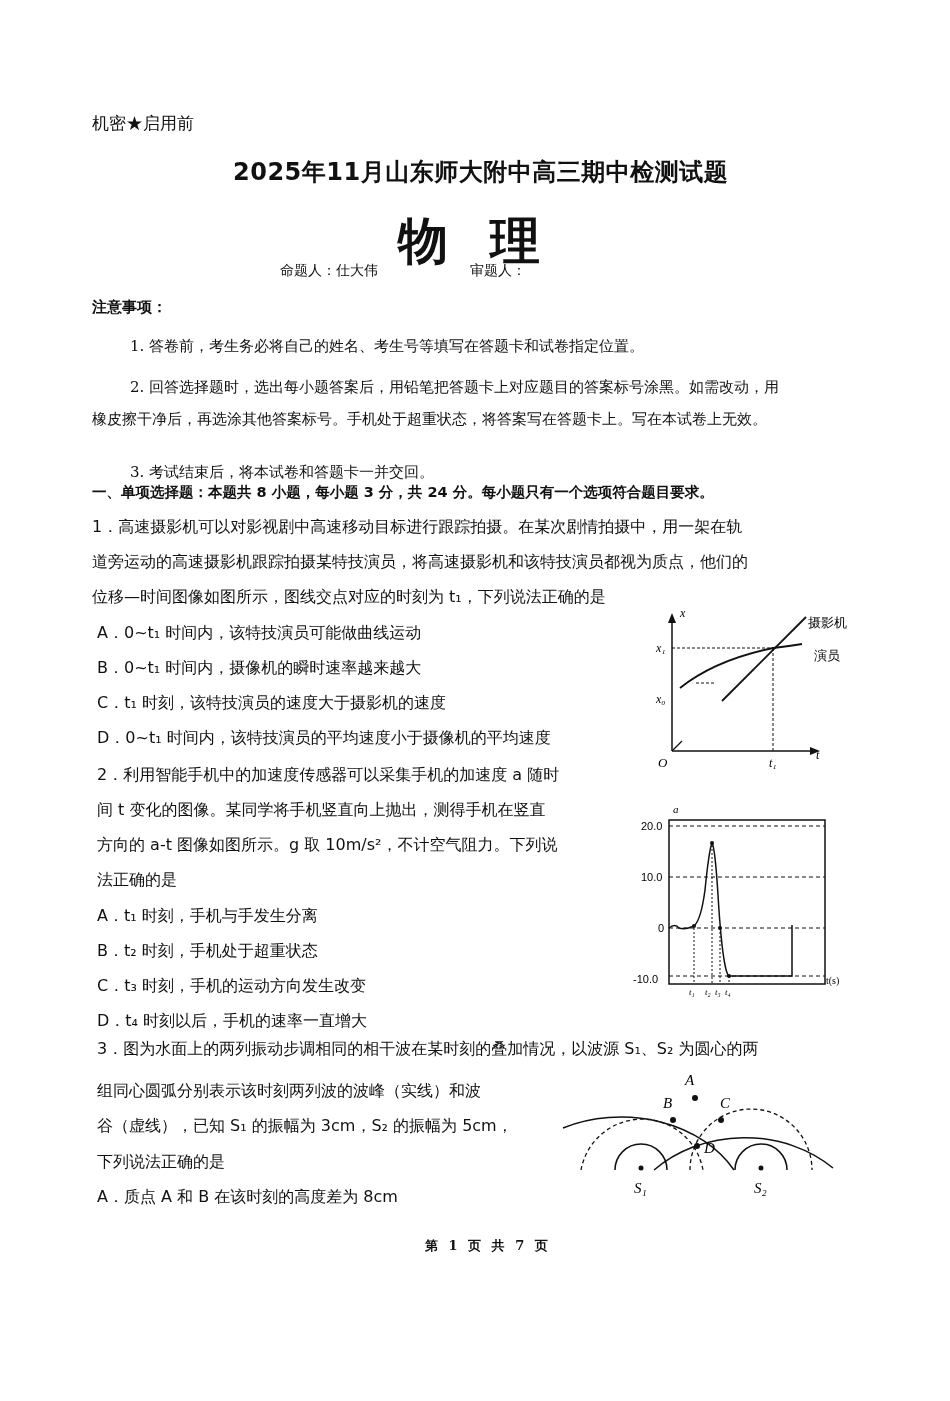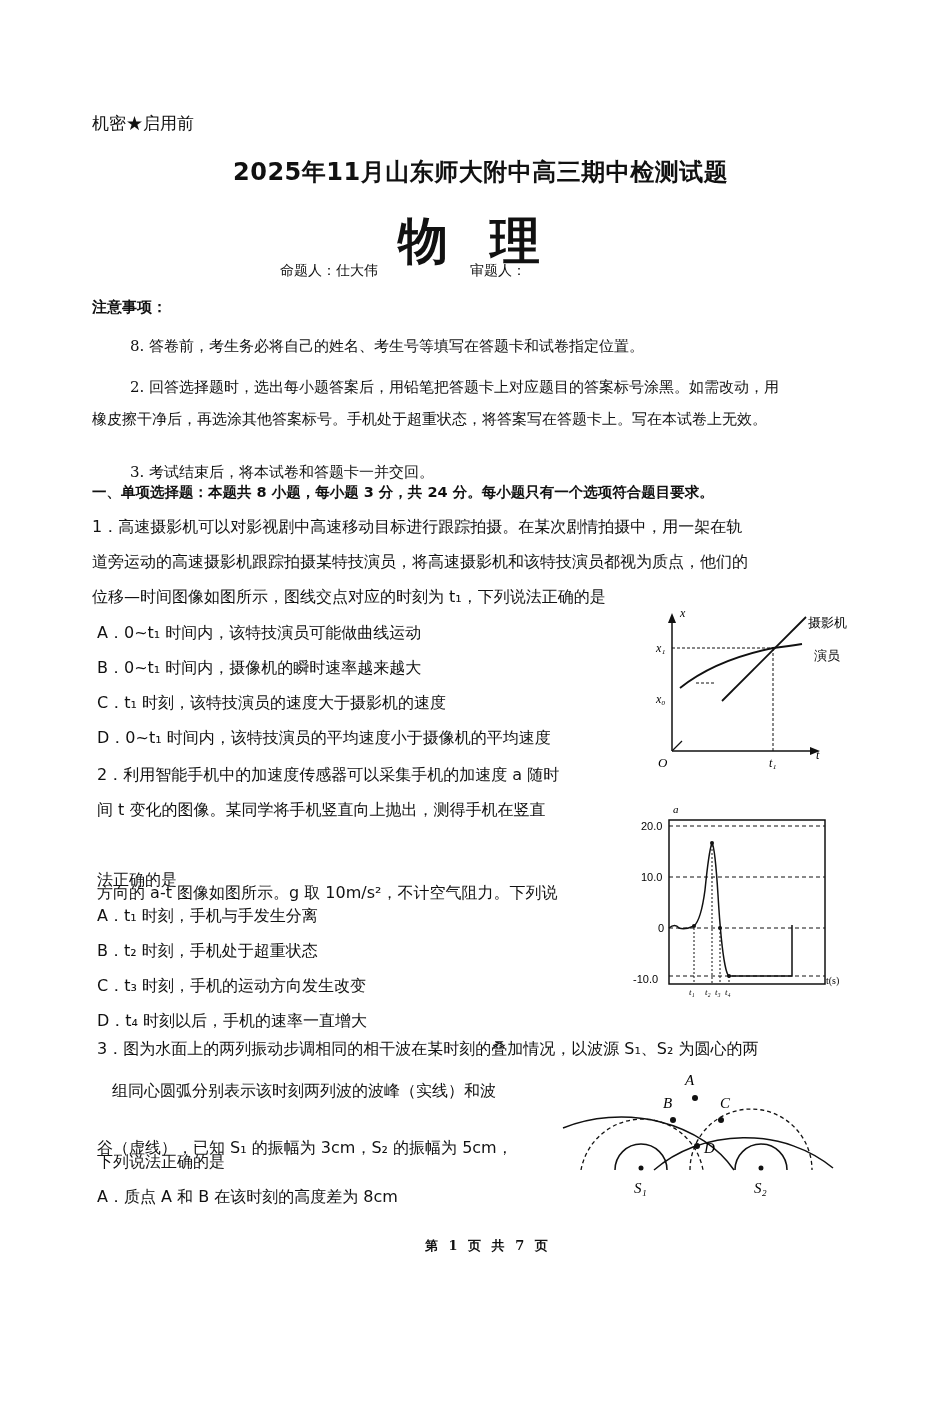--- a/index.html
+++ b/index.html
@@ -28,21 +28,21 @@
 <body>
 
 <div class="abs confidential">机密★启用前</div>
 <div class="abs exam-title">2025年11月山东师大附中高三期中检测试题</div>
 <div class="abs subject">物理</div>
 <div class="abs authors">
   <span>命题人：仕大伟</span><span class="gap"></span><span>审题人：</span>
 </div>
 
 <div class="abs notice-head">注意事项：</div>
-<div class="abs notice n1">8. 答卷前，考生务必将自己的姓名、考生号等填写在答题卡和试卷指定位置。</div>
+<div class="abs notice n1">1. 答卷前，考生务必将自己的姓名、考生号等填写在答题卡和试卷指定位置。</div>
 <div class="abs notice n2">2. 回答选择题时，选出每小题答案后，用铅笔把答题卡上对应题目的答案标号涂黑。如需改动，用</div>
 <div class="abs notice n2b">橡皮擦干净后，再选涂其他答案标号。手机处于超重状态，将答案写在答题卡上。写在本试卷上无效。</div>
 <div class="abs notice n3">3. 考试结束后，将本试卷和答题卡一并交回。</div>
 
 <div class="abs section">一、单项选择题：本题共 8 小题，每小题 3 分，共 24 分。每小题只有一个选项符合题目要求。</div>
 
 <div class="abs q" style="left:92px;top:517px;">1．高速摄影机可以对影视剧中高速移动目标进行跟踪拍摄。在某次剧情拍摄中，用一架在轨</div>
 <div class="abs q" style="left:92px;top:552px;">道旁运动的高速摄影机跟踪拍摄某特技演员，将高速摄影机和该特技演员都视为质点，他们的</div>
 <div class="abs q" style="left:92px;top:587px;">位移—时间图像如图所示，图线交点对应的时刻为 t₁，下列说法正确的是</div>
 <div class="abs q" style="left:97px;top:623px;">A．0~t₁ 时间内，该特技演员可能做曲线运动</div>
@@ -68,21 +68,21 @@
   <text x="26" y="98" font-size="12" font-style="italic" font-family="Liberation Serif, serif">x₀</text>
   <text x="28" y="162" font-size="13" font-style="italic" font-family="Liberation Serif, serif">O</text>
   <text x="139" y="162" font-size="12" font-style="italic" font-family="Liberation Serif, serif">t₁</text>
   <text x="186" y="154" font-size="12" font-style="italic" font-family="Liberation Serif, serif">t</text>
   <text x="178" y="22" font-size="13" font-family="DejaVu Sans, sans-serif">摄影机</text>
   <text x="184" y="55" font-size="13" font-family="DejaVu Sans, sans-serif">演员</text>
 </svg>
 
 <div class="abs q" style="left:97px;top:765px;">2．利用智能手机中的加速度传感器可以采集手机的加速度 a 随时</div>
 <div class="abs q" style="left:97px;top:800px;">间 t 变化的图像。某同学将手机竖直向上抛出，测得手机在竖直</div>
-<div class="abs q" style="left:97px;top:835px;margin-top:48px;">方向的 a-t 图像如图所示。g 取 10m/s²，不计空气阻力。下列说</div>
+<div class="abs q" style="left:97px;top:835px;">方向的 a-t 图像如图所示。g 取 10m/s²，不计空气阻力。下列说</div>
 <div class="abs q" style="left:97px;top:870px;">法正确的是</div>
 <div class="abs q" style="left:97px;top:906px;">A．t₁ 时刻，手机与手发生分离</div>
 <div class="abs q" style="left:97px;top:941px;">B．t₂ 时刻，手机处于超重状态</div>
 <div class="abs q" style="left:97px;top:976px;">C．t₃ 时刻，手机的运动方向发生改变</div>
 <div class="abs q" style="left:97px;top:1011px;">D．t₄ 时刻以后，手机的速率一直增大</div>
 
 <svg class="figure" style="left:625px;top:795px;" width="230" height="210" viewBox="0 0 230 210">
   <g stroke="#111" fill="none">
     <rect x="44" y="25" width="156" height="164" stroke-width="1.5"></rect>
     <line x1="44" y1="31" x2="200" y2="31" stroke-dasharray="4,3"></line>
@@ -105,22 +105,22 @@
   <text x="33" y="137" font-size="11" font-family="Liberation Sans, sans-serif">0</text>
   <text x="8" y="188" font-size="11" font-family="Liberation Sans, sans-serif">-10.0</text>
   <text x="64" y="200" font-size="9" font-style="italic" font-family="Liberation Serif, serif">t₁</text>
   <text x="80" y="200" font-size="9" font-style="italic" font-family="Liberation Serif, serif">t₂</text>
   <text x="90" y="200" font-size="9" font-style="italic" font-family="Liberation Serif, serif">t₃</text>
   <text x="100" y="200" font-size="9" font-style="italic" font-family="Liberation Serif, serif">t₄</text>
   <text x="201" y="189" font-size="10" font-family="Liberation Serif, serif">t(s)</text>
 </svg>
 
 <div class="abs q" style="left:97px;top:1039px;">3．图为水面上的两列振动步调相同的相干波在某时刻的叠加情况，以波源 S₁、S₂ 为圆心的两</div>
-<div class="abs q" style="left:112px;top:1081px;text-align:right;">组同心圆弧分别表示该时刻两列波的波峰（实线）和波</div>
-<div class="abs q" style="left:97px;top:1116px;margin-top:22px;">谷（虚线），已知 S₁ 的振幅为 3cm，S₂ 的振幅为 5cm，</div>
+<div class="abs q" style="left:97px;top:1081px;text-align:right;">组同心圆弧分别表示该时刻两列波的波峰（实线）和波</div>
+<div class="abs q" style="left:97px;top:1116px;">谷（虚线），已知 S₁ 的振幅为 3cm，S₂ 的振幅为 5cm，</div>
 <div class="abs q" style="left:97px;top:1152px;">下列说法正确的是</div>
 <div class="abs q" style="left:97px;top:1187px;">A．质点 A 和 B 在该时刻的高度差为 8cm</div>
 
 <svg class="figure" style="left:550px;top:1060px;" width="310" height="150" viewBox="0 0 310 150">
   <g stroke="#111" fill="none" stroke-width="1.5">
 
     <path d="M65 110 A26 26 0 0 1 117 110"></path>
     <path d="M13 68 A128 100 0 0 1 184 110"></path>
     <path d="M185 110 A26 26 0 0 1 237 110"></path>
     <path d="M104 110 A128 110 0 0 1 283 108"></path>

